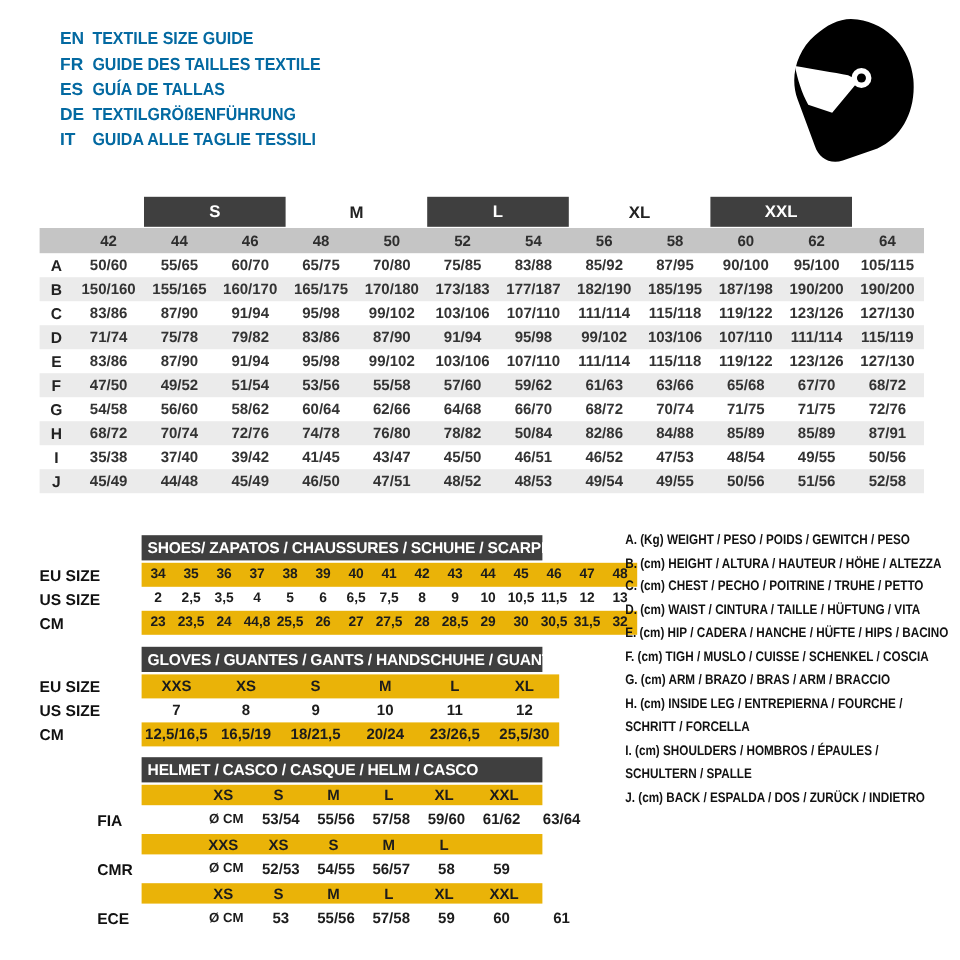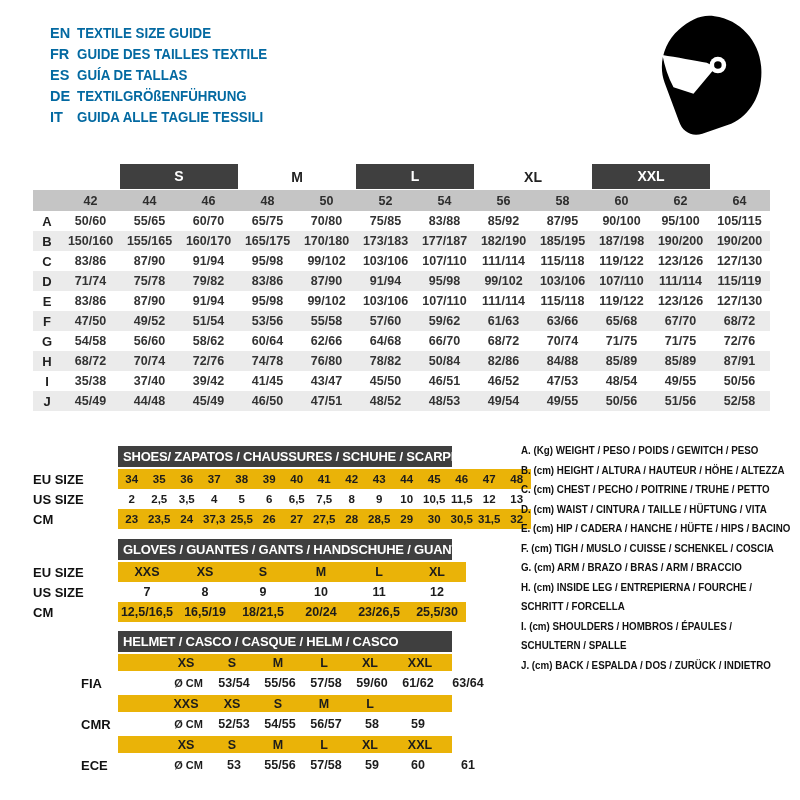--- a/index.html
+++ b/index.html
@@ -309,21 +309,21 @@
         <div class="shoe-cell">12</div>
         <div class="shoe-cell">13</div>
       </div>
     </div>
     <div class="sub-row">
       <div class="sub-label">CM</div>
       <div class="cells striped">
         <div class="shoe-cell">23</div>
         <div class="shoe-cell">23,5</div>
         <div class="shoe-cell">24</div>
-        <div class="shoe-cell">37,3</div>
+        <div class="shoe-cell">44,8</div>
         <div class="shoe-cell">25,5</div>
         <div class="shoe-cell">26</div>
         <div class="shoe-cell">27</div>
         <div class="shoe-cell">27,5</div>
         <div class="shoe-cell">28</div>
         <div class="shoe-cell">28,5</div>
         <div class="shoe-cell">29</div>
         <div class="shoe-cell">30</div>
         <div class="shoe-cell">30,5</div>
         <div class="shoe-cell">31,5</div>

